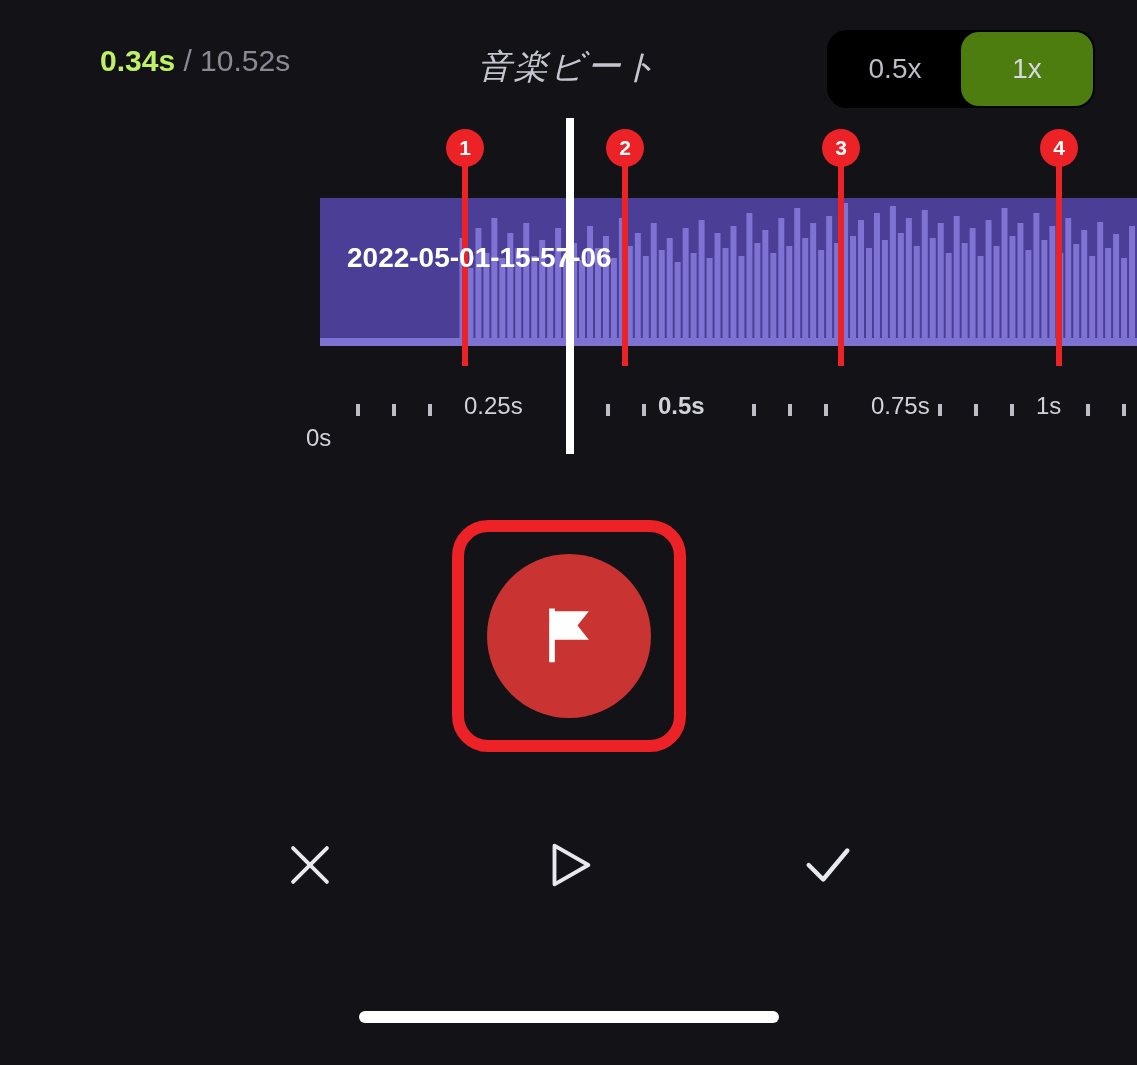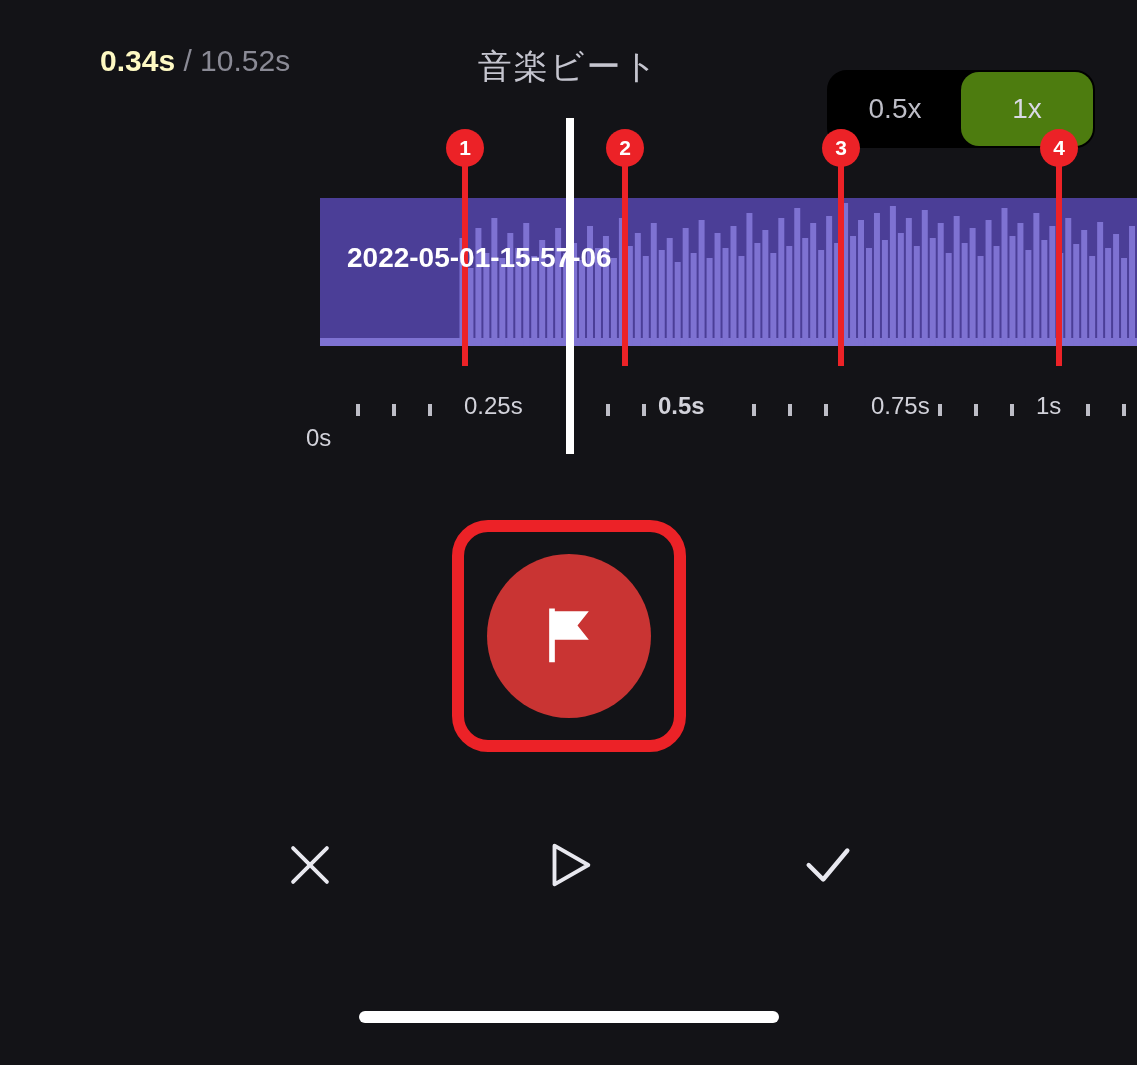--- a/index.html
+++ b/index.html
@@ -22,42 +22,42 @@
     right: 0;
     height: 120px;
   }
   .time-readout {
     position: absolute;
     left: 100px;
     top: 44px;
     font-size: 30px;
     font-weight: 600;
   }
-  .time-readout .current { color: #fef9c3; }
+  .time-readout .current { color: #bef264; }
   .time-readout .total { color: #8a8a95; font-weight: 500; }
   .title {
     position: absolute;
     left: 50%;
     top: 44px;
     transform: translateX(-50%);
     font-size: 34px;
     color: #c5c5cf;
     letter-spacing: 2px;
+    font-style: italic;
   }
   .speed-toggle {
     position: absolute;
     top: 30px;
     right: 42px;
     width: 264px;
     height: 74px;
     background: #000000;
     border-radius: 20px;
     display: flex;
     border: 2px solid #000;
-    margin-top: 40px;
   }
   .speed-option {
     flex: 1;
     display: flex;
     align-items: center;
     justify-content: center;
     font-size: 28px;
     color: #bdbdc6;
     border-radius: 18px;
   }

